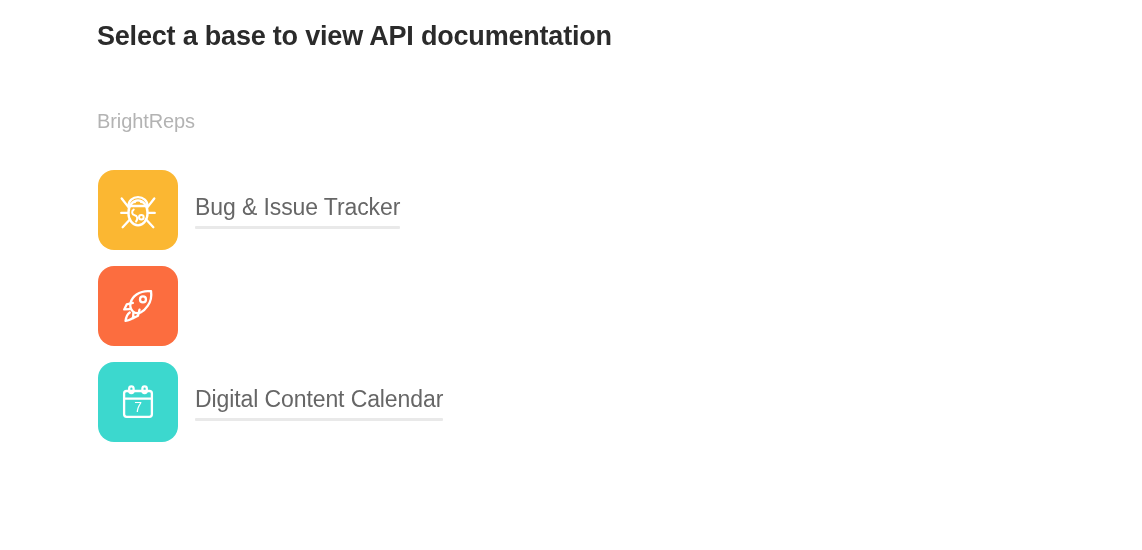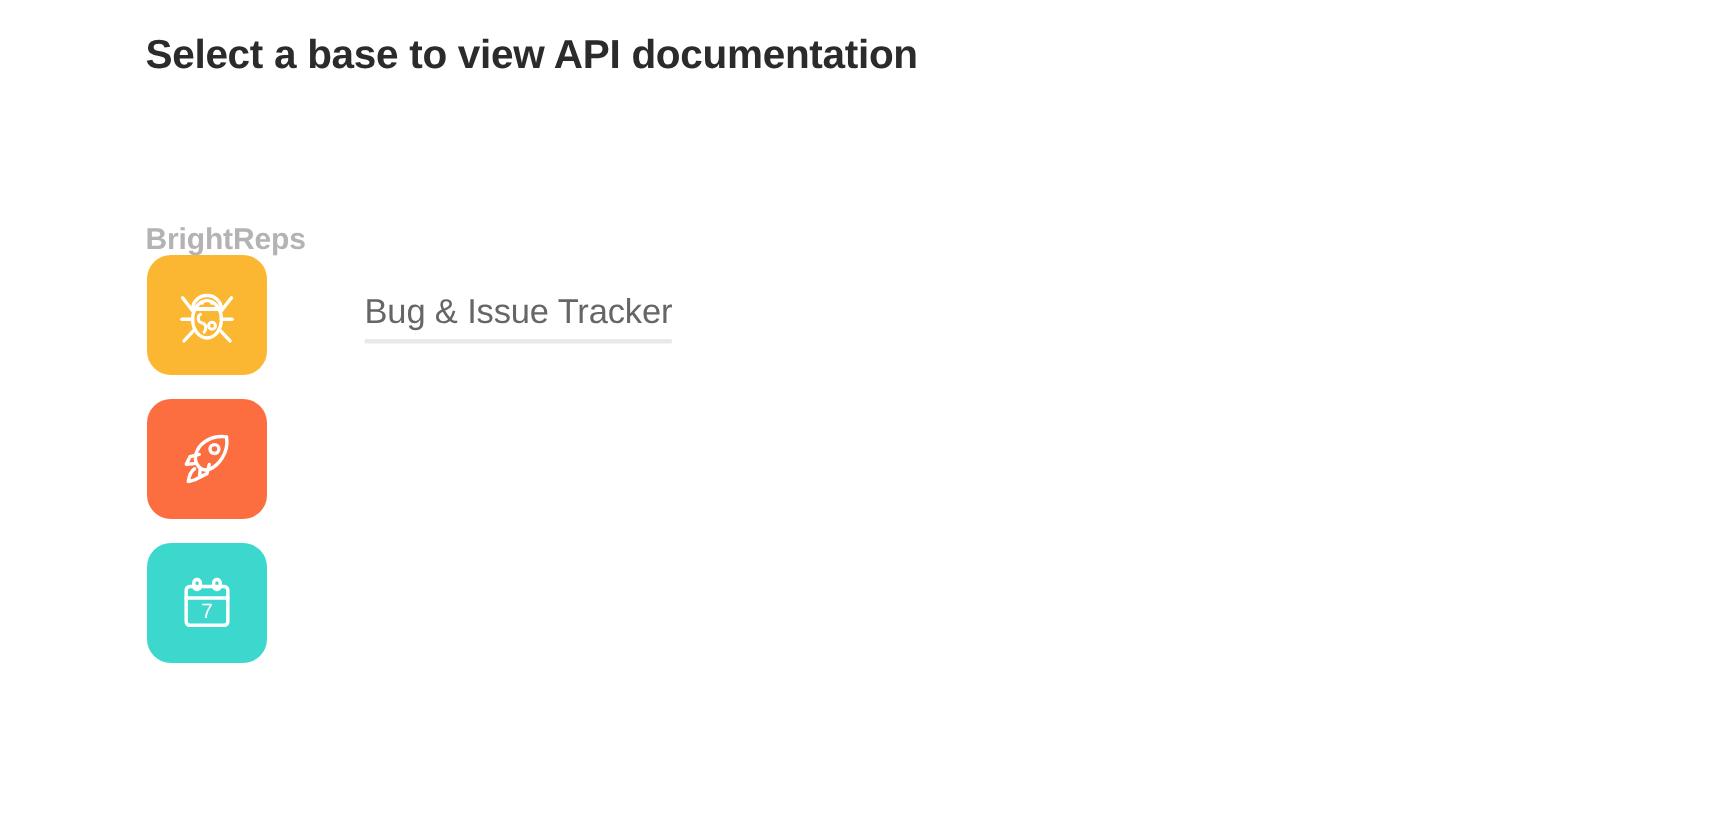--- a/index.html
+++ b/index.html
@@ -32,25 +32,24 @@
     letter-spacing: -0.2px;
     color: #2b2b2b;
     white-space: nowrap;
   }
 
   .workspace-name {
     position: absolute;
     left: 97px;
     top: 110px;
     font-size: 20px;
-    font-weight: 700;
+    font-weight: 400;
     letter-spacing: -0.1px;
     color: #b3b3b3;
     white-space: nowrap;
-    margin-top: 39px;
   }
 
   .base-list {
     position: absolute;
     left: 0;
     top: 170px;
     width: 1142px;
   }
 
   .base-row {
@@ -76,21 +75,20 @@
 
   .base-tile svg {
     display: block;
   }
 
   .base-label-wrap {
     position: absolute;
     left: 195px;
     top: 23px;
     display: inline-block;
-    margin-left: 48px;
   }
 
   .base-label {
     display: block;
     font-size: 23px;
     font-weight: 400;
     letter-spacing: -0.1px;
     color: #666666;
     white-space: nowrap;
     line-height: 28px;
@@ -164,16 +162,20 @@
         <span>
           <svg width="46" height="46" viewBox="0 0 48 48" fill="none" stroke="#ffffff" stroke-width="2.4" stroke-linecap="round" stroke-linejoin="round">
             <rect x="9.5" y="12.5" width="29" height="27" rx="2.6"></rect>
             <line x1="9.5" y1="20.5" x2="38.5" y2="20.5"></line>
             <rect x="14.8" y="7.6" width="4.6" height="7" rx="2.3"></rect>
             <rect x="28.6" y="7.6" width="4.6" height="7" rx="2.3"></rect>
             <text x="24" y="34.6" text-anchor="middle" font-family="'Liberation Sans', sans-serif" font-size="14.5" font-weight="400" fill="#ffffff" stroke="none">7</text>
           </svg>
         </span>
       </div>
+      <span class="base-label-wrap">
+        <span class="base-label">Digital Content Calendar</span>
+        <span class="base-underline"></span>
+      </span>
     </div>
 
   </div>
 </div>
 
 </body></html>

